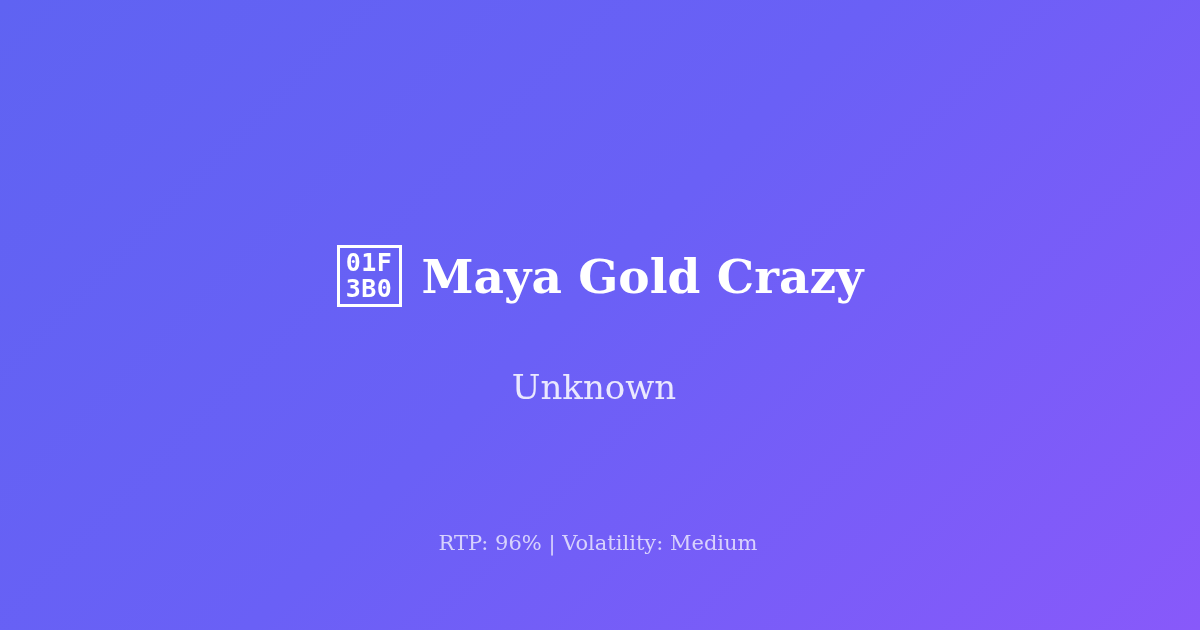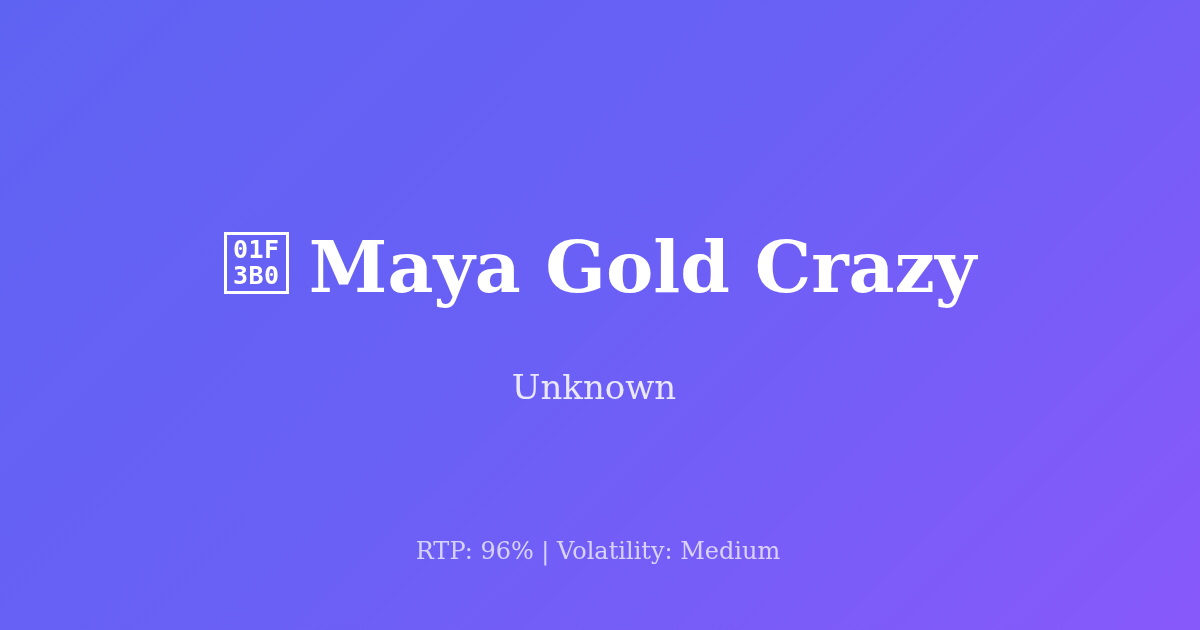--- a/index.html
+++ b/index.html
@@ -31,21 +31,21 @@
 
   
   .title-row {
     position: absolute;
     left: 0;
     right: 0;
     top: 232px;
     height: 88px;
     display: flex;
     flex-direction: row;
-    align-items: flex-start;
+    align-items: center;
     justify-content: center;
     gap: 8px;
   }
 
   
   .glyph-box {
     box-sizing: border-box;
     width: 65px;
     height: 62px;
     border: 3px solid #ffffff;
@@ -61,21 +61,21 @@
     color: #ffffff;
     flex: 0 0 auto;
   }
 
   .glyph-box span {
     display: block;
   }
 
   .game-title {
     font-family: "DejaVu Serif", "Liberation Serif", serif;
-    font-size: 71px;
+    font-size: 47px;
     font-weight: 700;
     color: #ffffff;
     line-height: 1;
     white-space: nowrap;
     letter-spacing: 0px;
     margin-left: 12px;
   }
 
   
   .provider {
@@ -93,26 +93,25 @@
   }
 
   
   .meta {
     position: absolute;
     left: 0;
     right: 4px;
     top: 529px;
     text-align: center;
     font-family: "DejaVu Serif", "Liberation Serif", serif;
-    font-size: 24px;
+    font-size: 21px;
     font-weight: 400;
     line-height: 28px;
     color: rgba(255, 255, 255, 0.72);
     white-space: nowrap;
-    margin-top: 8px;
   }
 </style>
 </head>
 <body>
 
 <div class="hero">
 
   <div class="title-row">
 
     <div class="glyph-box">

